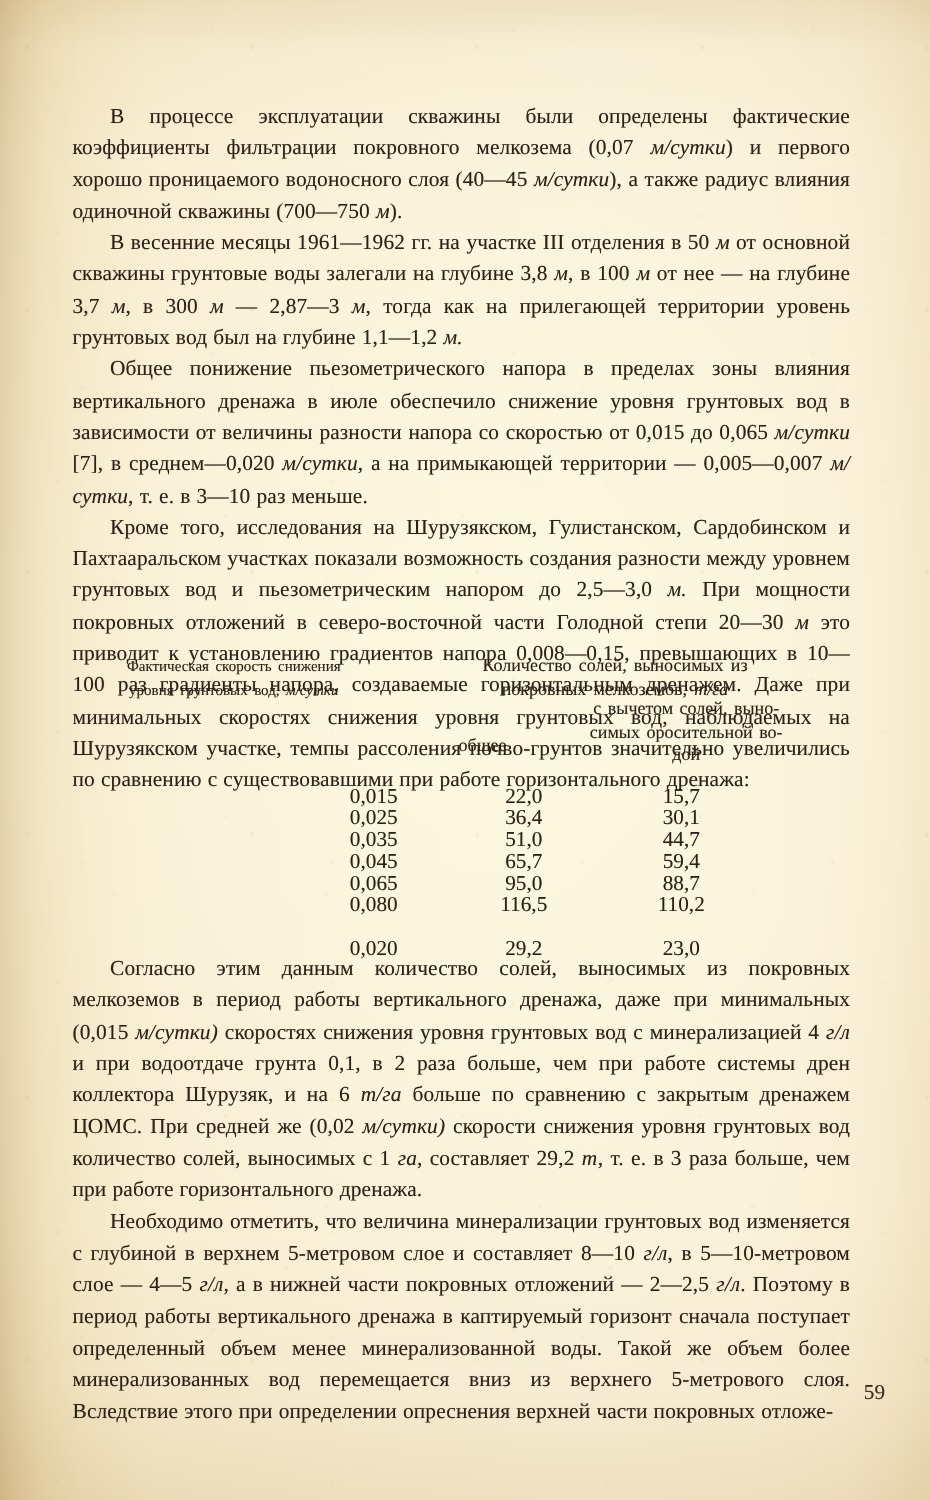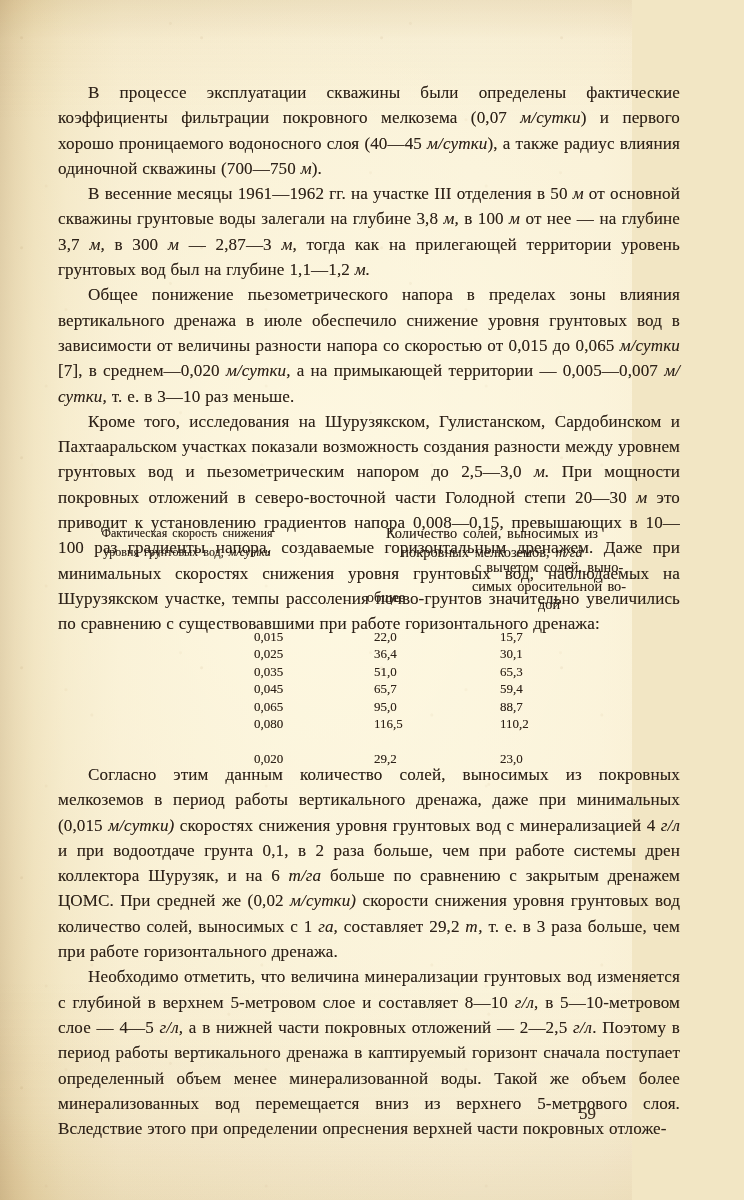--- a/index.html
+++ b/index.html
@@ -10,21 +10,21 @@
     width: 744px;
     height: 1200px;
     overflow: hidden;
     background: #f2e6c4;
     font-family: "Liberation Serif", "DejaVu Serif", serif;
   }
 
   
   #page {
     position: relative;
-    width: 632px;
+    width: 744px;
     height: 1200px;
     background:
       radial-gradient(ellipse 120% 90% at 52% 45%, rgba(255,250,228,0.85) 0%, rgba(255,250,228,0.25) 45%, rgba(255,250,228,0) 72%),
       linear-gradient(90deg,
         #d9c49a 0px,
         #e3d0a6 14px,
         #ecdcb4 34px,
         #f2e5c2 66px,
         #f6ebcd 120px,
         #f8efd4 300px,
@@ -149,23 +149,23 @@
   .tbody {
     position: relative;
     margin-top: 8px;
   }
   .trow {
     position: relative;
     height: 17.4px;
   }
   .cell {
     position: absolute;
-    font-size: 13px;
+    font-size: 17px;
     line-height: 17.4px;
-    text-align: left;
+    text-align: center;
   }
   .c-speed { left: 196px; width: 90px;  }
   .c-total { left: 316px; width: 90px;  }
   .c-net   { left: 442px; width: 90px;  }
 
   .avg-label {
     position: absolute;
     left: 24px;
     top: 0px;
     width: 150px;
@@ -226,21 +226,21 @@
           <div class="cell c-net">15,7</div>
         </div>
         <div class="trow">
           <div class="cell c-speed">0,025</div>
           <div class="cell c-total">36,4</div>
           <div class="cell c-net">30,1</div>
         </div>
         <div class="trow">
           <div class="cell c-speed">0,035</div>
           <div class="cell c-total">51,0</div>
-          <div class="cell c-net">65,3</div>
+          <div class="cell c-net">44,7</div>
         </div>
         <div class="trow">
           <div class="cell c-speed">0,045</div>
           <div class="cell c-total">65,7</div>
           <div class="cell c-net">59,4</div>
         </div>
         <div class="trow">
           <div class="cell c-speed">0,065</div>
           <div class="cell c-total">95,0</div>
           <div class="cell c-net">88,7</div>

